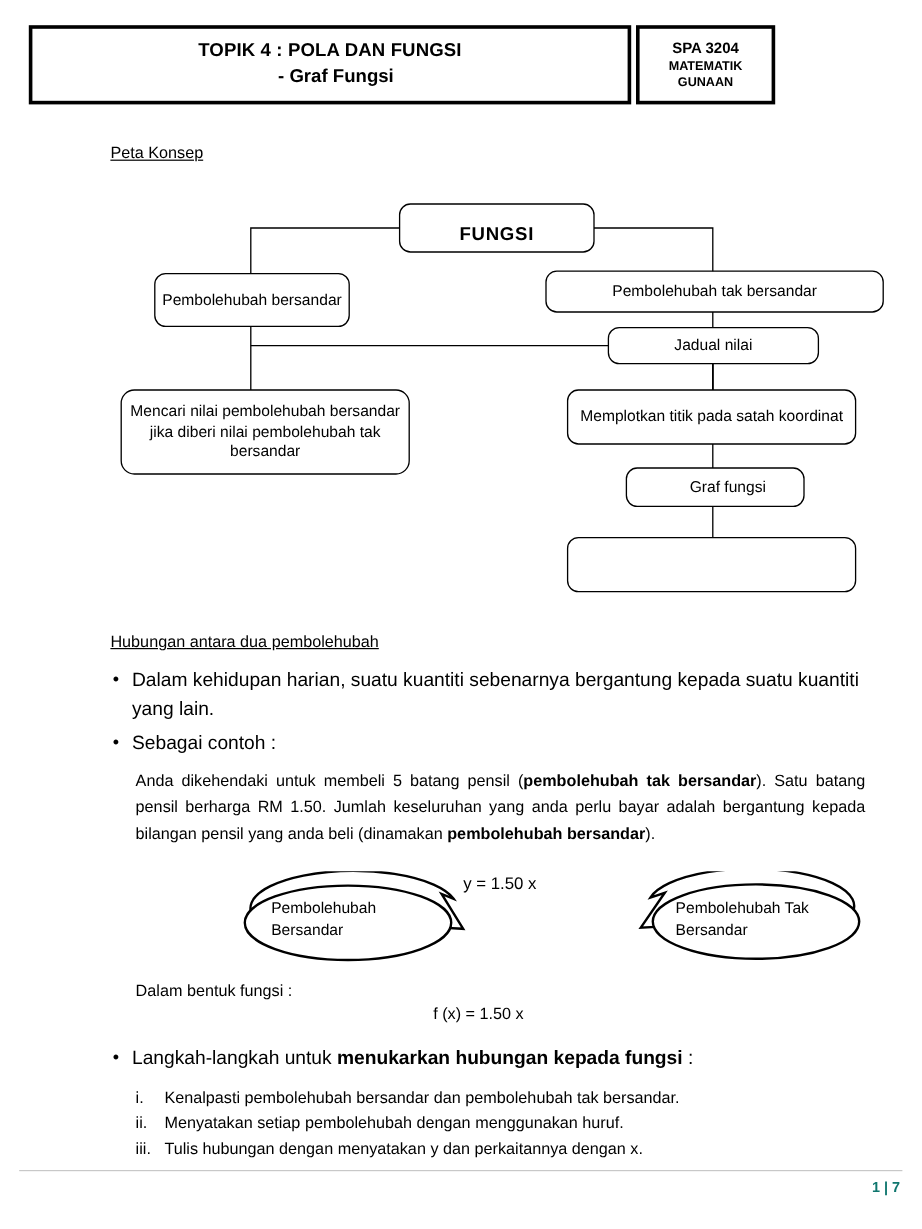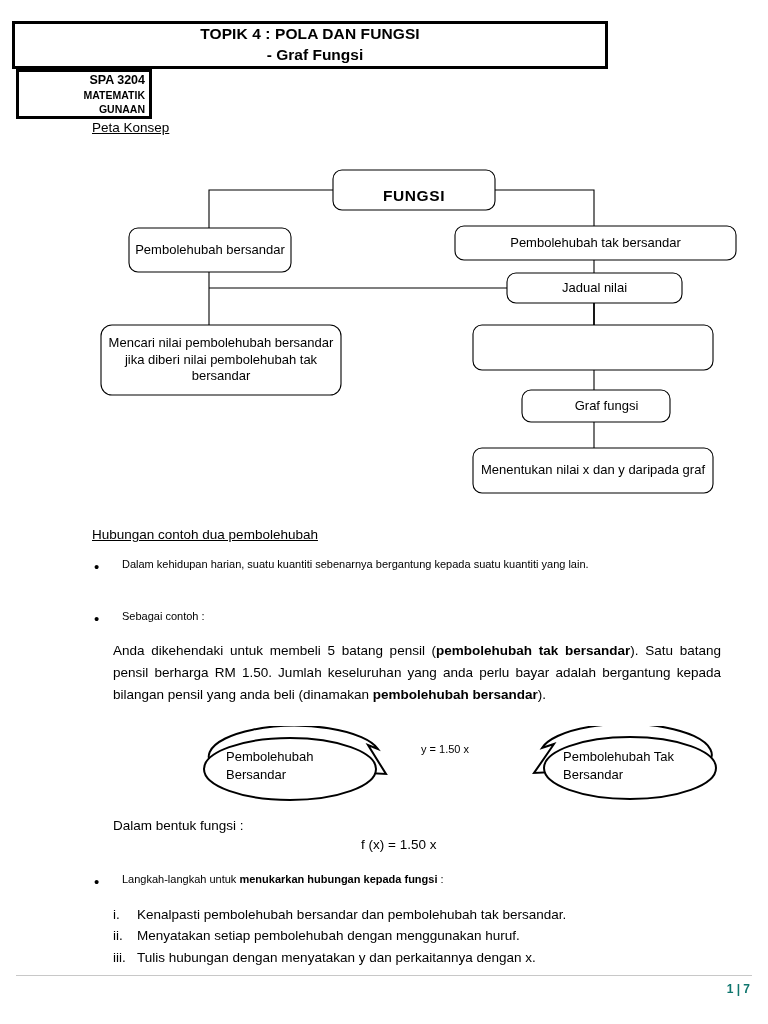--- a/index.html
+++ b/index.html
@@ -12,48 +12,46 @@
     height: 1024px;
     position: relative;
     font-family: "Liberation Sans", sans-serif;
     color: #000000;
     overflow: hidden;
   }
 
   
   #header-table {
     position: absolute;
-    left: 12px;
+    left: 24px;
     top: 21px;
-    width: 736px;
+    width: 622px;
     height: 66px;
     display: flex;
     box-sizing: border-box;
-    flex-direction: column;
   }
   .hdr-cell {
     border: 3px solid #000;
     box-sizing: border-box;
     display: flex;
     flex-direction: column;
     align-items: center;
     justify-content: center;
     background: #fff;
   }
   #header-main {
     width: 596px;
     height: 66px;
     padding: 0 6px;
   }
   #header-side {
     width: 136px;
     height: 66px;
     margin-left: 4px;
     padding: 0 4px;
-    align-items: flex-end;
   }
   #header-title-line1 {
     font-size: 15.5px;
     font-weight: bold;
     letter-spacing: .1px;
     line-height: 1.35;
   }
   #header-title-line2 {
     font-size: 15.5px;
     font-weight: bold;
@@ -116,23 +114,22 @@
   .bullet-dot {
     width: 18px;
     flex: 0 0 18px;
     font-size: 15px;
     line-height: 1.45;
     text-align: left;
     padding-left: 2px;
     box-sizing: border-box;
   }
   .bullet-text {
-    font-size: 11px;
+    font-size: 16px;
     line-height: 1.52;
-    margin-left: 12px;
   }
 
   #bullet-1 { left: 92px; top: 556px; width: 630px; }
   #bullet-1 .bullet-text { width: 612px; }
   #bullet-2 { left: 92px; top: 608px; width: 400px; }
   #bullet-3 { left: 92px; top: 871px; width: 560px; }
 
   #example-paragraph {
     position: absolute;
     left: 113px;
@@ -173,24 +170,23 @@
     font-size: 13px;
     line-height: 1.42;
     text-align: left;
     pointer-events: none;
   }
   #callout-left-label  { left: 36px; top: 22px; width: 150px; }
   #callout-right-label { left: 373px; top: 22px; width: 160px; }
   #relation-formula {
     position: absolute;
     left: 196px;
-    top: 17px;
-    font-size: 11px;
-    white-space: nowrap;
-    margin-left: 35px;
+    top: 2px;
+    font-size: 14px;
+    white-space: nowrap;
   }
 
   
   #steps-list {
     position: absolute;
     left: 113px;
     top: 904px;
     width: 600px;
   }
   .step-row {
@@ -232,21 +228,21 @@
     <div id="header-title-line2">-   Graf Fungsi</div>
   </div>
   <div class="hdr-cell" id="header-side">
     <div id="header-code">SPA 3204</div>
     <div id="header-subject1">MATEMATIK</div>
     <div id="header-subject2">GUNAAN</div>
   </div>
 </div>
 
 <div class="section-heading" id="peta-konsep-heading">Peta Konsep</div>
-<div class="section-heading" id="hubungan-heading">Hubungan contoh dua pembolehubah</div>
+<div class="section-heading" id="hubungan-heading">Hubungan antara dua pembolehubah</div>
 
 <div id="concept-map">
   <svg width="768" height="420" viewBox="0 0 768 420">
     <g stroke="#000" stroke-width="1.1" fill="none">
 
       <path d="M333 90 L209 90 L209 128"></path>
 
       <path d="M495 90 L594 90 L594 160"></path>
 
       <path d="M209 172 L209 225"></path>
@@ -273,22 +269,22 @@
       <rect x="522" y="290" width="148" height="32" rx="9" ry="9"></rect>
       <rect x="473" y="348" width="240" height="45" rx="9" ry="9"></rect>
     </g>
   </svg>
 
   <div class="cm-box-text bold" style="left:333px; top:70px; width:162px; height:52px;">FUNGSI</div>
   <div class="cm-box-text" style="left:129px; top:128px; width:162px; height:44px;">Pembolehubah bersandar</div>
   <div class="cm-box-text" style="left:455px; top:126px; width:281px; height:34px;">Pembolehubah tak bersandar</div>
   <div class="cm-box-text" style="left:507px; top:173px; width:175px; height:30px;">Jadual nilai</div>
   <div class="cm-box-text" style="left:106px; top:225px; width:230px; height:70px;">Mencari nilai pembolehubah bersandar jika diberi nilai pembolehubah tak bersandar</div>
+  <div class="cm-box-text" style="left:478px; top:225px; width:230px; height:45px;">Memplotkan titik pada satah koordinat</div>
   <div class="cm-box-text" style="left:522px; top:290px; width:169px; height:32px;">Graf fungsi</div>
-  <div class="cm-box-text" style="left:478px; top:348px; width:230px; height:45px;">Menentukan nilai x dan y daripada graf</div>
 </div>
 
 <div class="bullet-row" id="bullet-1">
   <span class="bullet-dot">•</span>
   <span class="bullet-text">Dalam kehidupan harian, suatu kuantiti sebenarnya bergantung kepada suatu kuantiti yang lain.</span>
 </div>
 
 <div class="bullet-row" id="bullet-2">
   <span class="bullet-dot">•</span>
   <span class="bullet-text">Sebagai contoh :</span>

